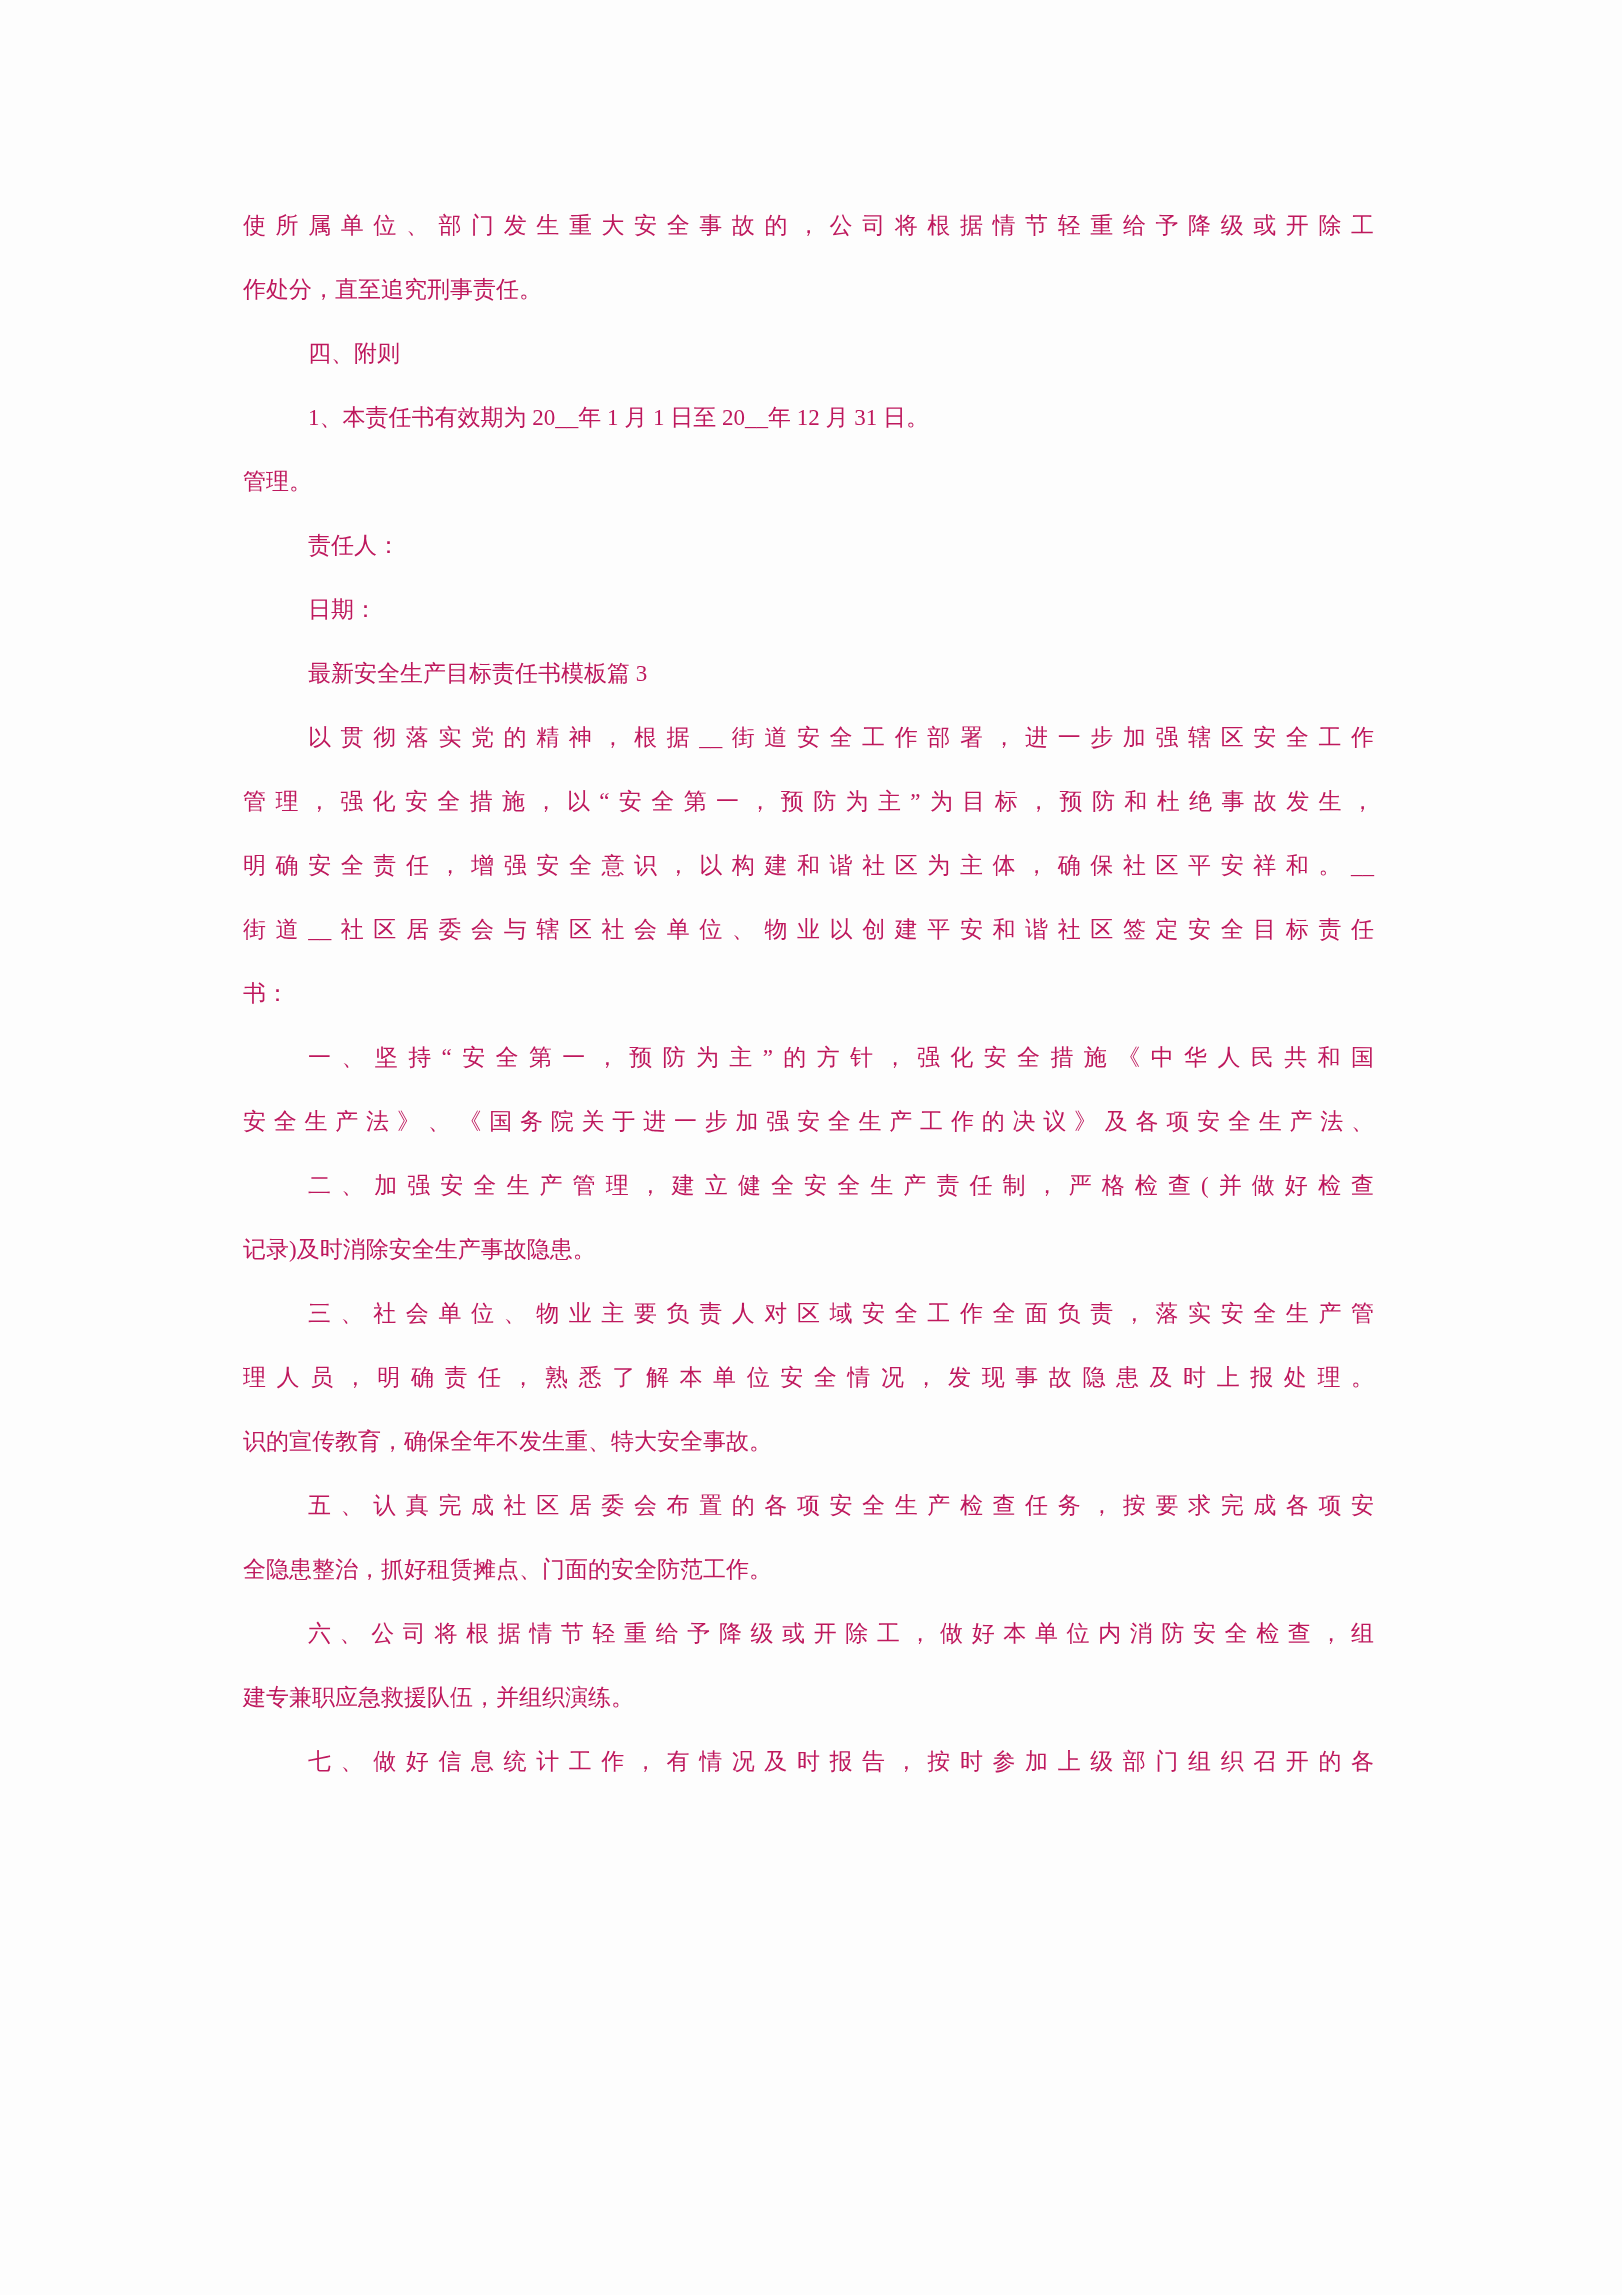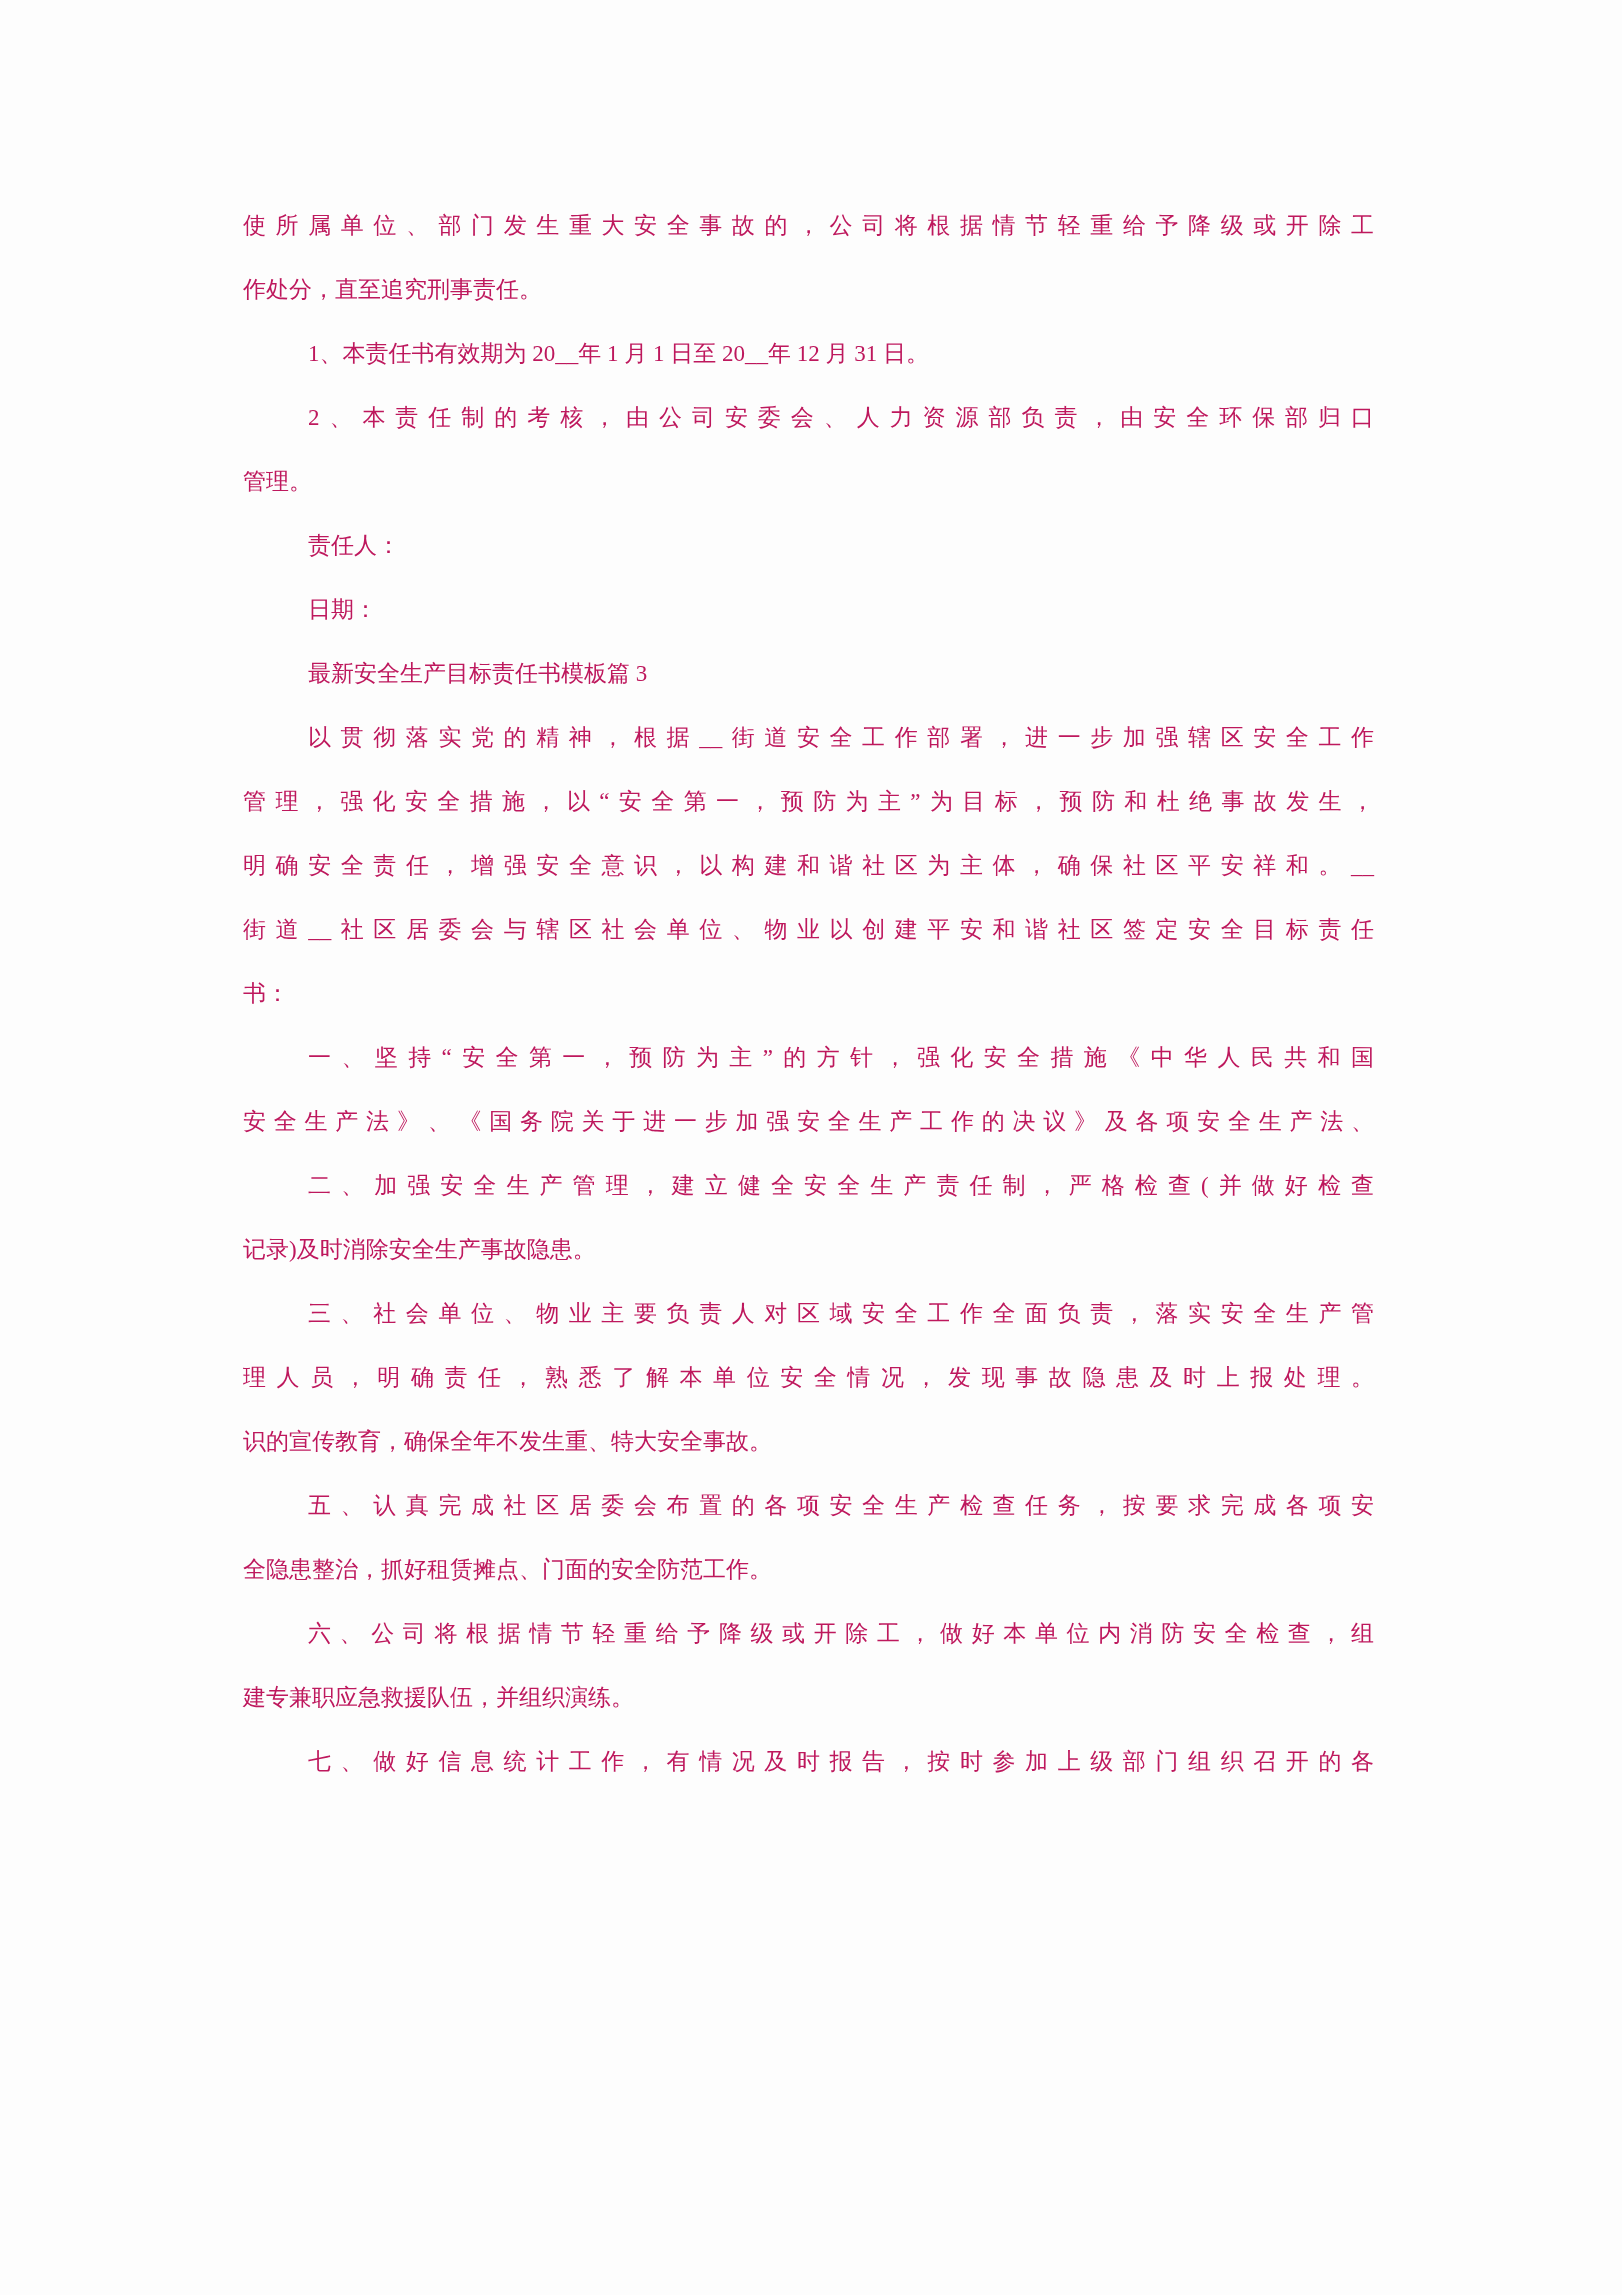--- a/index.html
+++ b/index.html
@@ -45,22 +45,22 @@
     text-justify: inter-character;
   }
 </style>
 </head>
 <body>
 
 <div class="page" style="background: rgb(253, 253, 253);">
   <div class="text-block" style="color: rgb(17, 17, 17);">
       <div class="line fill">使所属单位、部门发生重大安全事故的，公司将根据情节轻重给予降级或开除工</div>
       <div class="line">作处分，直至追究刑事责任。</div>
+      <div class="line indent">四、附则</div>
       <div class="line indent">1、本责任书有效期为 20__年 1 月 1 日至 20__年 12 月 31 日。</div>
-      <div class="line indent fill">2、本责任制的考核，由公司安委会、人力资源部负责，由安全环保部归口</div>
       <div class="line">管理。</div>
       <div class="line indent">责任人：</div>
       <div class="line indent">日期：</div>
       <div class="line indent">最新安全生产目标责任书模板篇 3</div>
       <div class="line indent fill">以贯彻落实党的精神，根据__街道安全工作部署，进一步加强辖区安全工作</div>
       <div class="line fill">管理，强化安全措施，以“安全第一，预防为主”为目标，预防和杜绝事故发生，</div>
       <div class="line fill">明确安全责任，增强安全意识，以构建和谐社区为主体，确保社区平安祥和。__</div>
       <div class="line fill">街道__社区居委会与辖区社会单位、物业以创建平安和谐社区签定安全目标责任</div>
       <div class="line">书：</div>
       <div class="line indent fill">一、坚持“安全第一，预防为主”的方针，强化安全措施《中华人民共和国</div>

